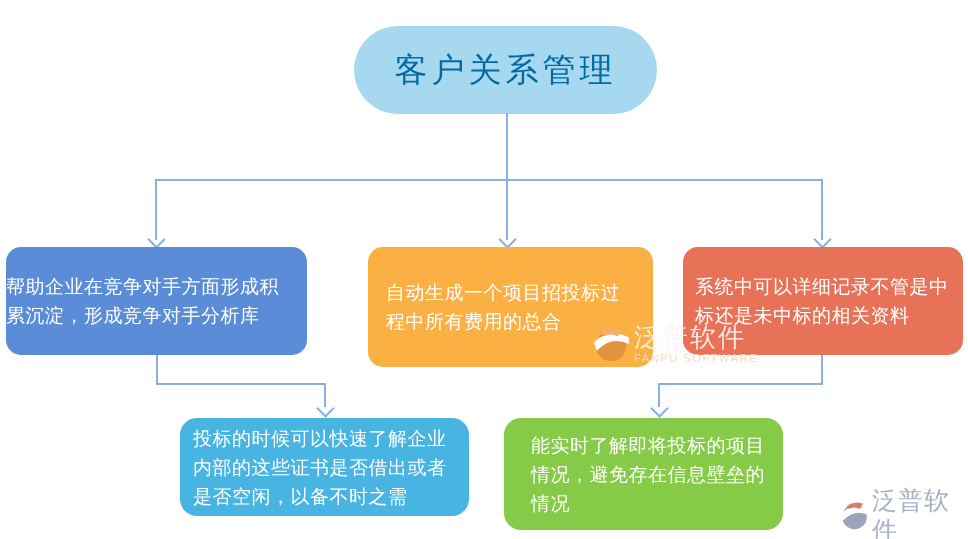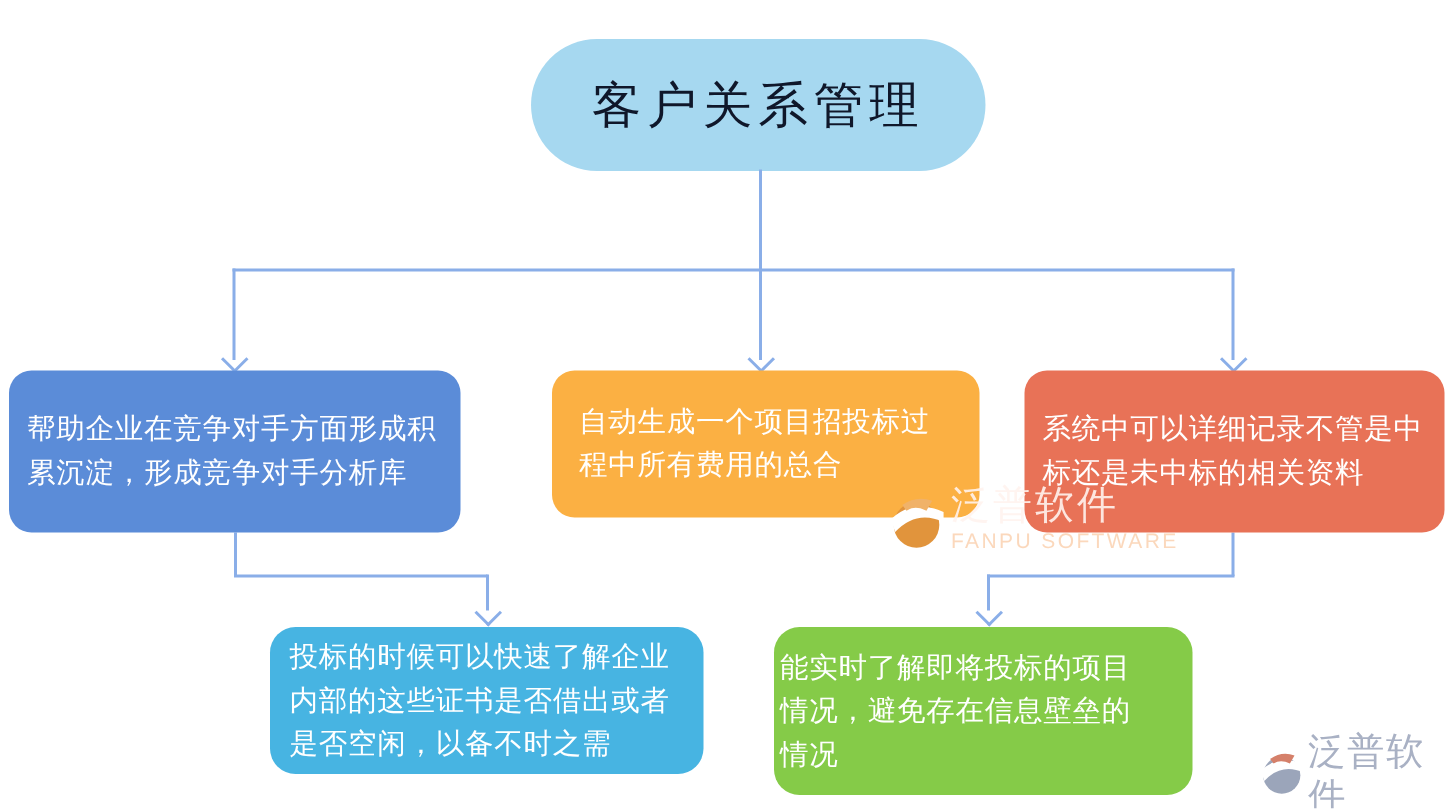--- a/index.html
+++ b/index.html
@@ -6,48 +6,48 @@
   .canvas {
     position:relative; width:968px; height:539px; overflow:hidden;
     background:var(--canvas,#fff);
     font-family:"DejaVu Serif","Liberation Serif",serif;
   }
   
   .title-node {
     position:absolute; left:354px; top:26px; width:303px; height:88px;
     background:var(--title-fill); border-radius:45px;
     display:flex; align-items:center; justify-content:center;
-    color:#0f172a; font-size:33px; letter-spacing:4px;
+    color:#0369a1; font-size:33px; letter-spacing:4px;
   }
   
   .node {
     position:absolute; box-sizing:border-box;
     display:flex; align-items:center;
     color:var(--node-text); font-size:19px; line-height:29px;
     letter-spacing:.5px; white-space:pre-line;
   }
-  .node-competitor { left:6px;  top:247px; width:301px; height:108px; border-radius:15px; background:var(--node-competitor); padding-left:12px; padding-right:2px; }
-  .node-cost       { left:368px; top:247px; width:285px; height:98px; border-radius:15px; background:var(--node-cost);       padding-left:18px; padding-right:14px; }
+  .node-competitor { left:6px;  top:247px; width:301px; height:108px; border-radius:15px; background:var(--node-competitor); padding-right:2px; }
+  .node-cost       { left:368px; top:247px; width:285px; height:120px; border-radius:15px; background:var(--node-cost);       padding-left:18px; padding-right:14px; }
   .node-record     { left:683px; top:247px; width:280px; height:108px; border-radius:15px; background:var(--node-record);     padding-left:12px; padding-right:4px; }
   .node-cert       { left:180px; top:418px; width:289px; height:98px; border-radius:17px; background:var(--node-cert);       padding-left:13px; padding-right:4px; }
-  .node-info       { left:516px; top:418px; width:279px; height:112px; border-radius:17px; background:var(--node-info);       padding-left:4px; padding-right:12px; }
+  .node-info       { left:504px; top:418px; width:279px; height:112px; border-radius:17px; background:var(--node-info);       padding-left:27px; padding-right:12px; }
   
   .vline { position:absolute; width:2px; background:var(--connector); }
   .hline { position:absolute; height:2px; background:var(--connector); }
   .arrowhead {
     position:absolute; width:11px; height:11px;
     border-right:2px solid var(--connector);
     border-bottom:2px solid var(--connector);
     transform:rotate(45deg);
   }
   
   .wm { position:absolute; display:flex; align-items:flex-end; z-index:5; pointer-events:none; }
   .wm-center { left:592px; top:323px; }
   .wm-center .wm-brand { font-size:26px; line-height:28px; letter-spacing:2px; color:var(--wm-center-text); }
-  .wm-center .wm-sub   { font-size:14px; letter-spacing:1.6px; color:var(--wm-center-sub); font-family:"Liberation Sans",sans-serif; margin-top:1px; }
+  .wm-center .wm-sub   { font-size:11px; letter-spacing:1.6px; color:var(--wm-center-sub); font-family:"Liberation Sans",sans-serif; margin-top:1px; }
   .wm-corner { left:839px; top:486px; flex-direction:column; }
   .wm-corner-row { display:flex; align-items:center; }
   .wm-corner .wm-brand { font-size:25px; line-height:30px; letter-spacing:1px; color:var(--wm-corner-text); }
   .wm-logo { flex:0 0 auto; }
   .wm-center .wm-logo { margin-right:4px; }
   .wm-corner .wm-logo { margin-right:2px; }
 </style>
 </head>
 <body>
 

